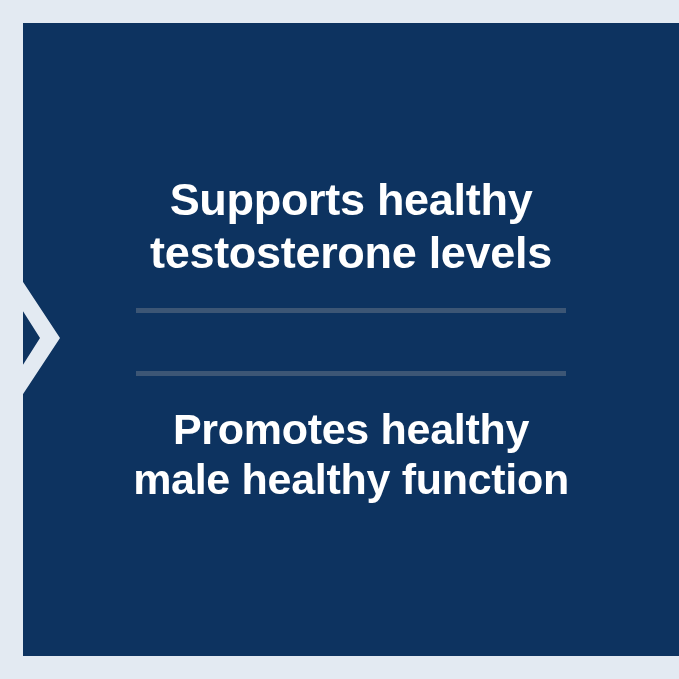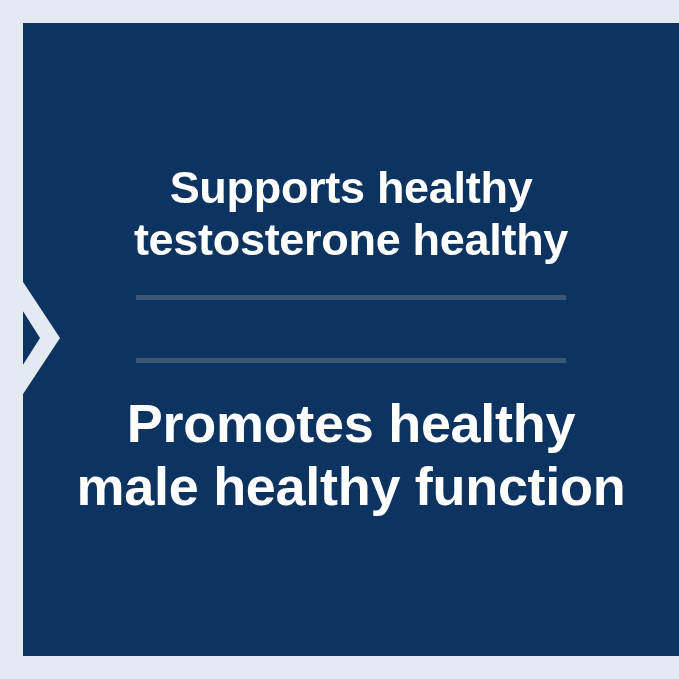--- a/index.html
+++ b/index.html
@@ -53,21 +53,21 @@
   .benefit {
     color: #ffffff;
     text-align: center;
     font-weight: bold;
     line-height: 1.16;
     letter-spacing: -0.3px;
     width: 100%;
   }
   .benefit-1 { font-size: 45px; }
   .benefit-2 { font-size: 44px; }
-  .benefit-3 { font-size: 54px; }
+  .benefit-3 { font-size: 43px; }
   .divider {
     width: 430px;
     height: 5px;
     background: #3c5675;
     margin: 29px auto;
     border: 0;
   }
   .line { display: block; }
 </style>
 </head>
@@ -78,21 +78,21 @@
   <div id="panel"></div>
 
   <svg id="notch" viewBox="0 0 78 182" width="78" height="182">
     <path d="M0 0 L60 91 L0 182 L0 154 L40 91 L0 28 Z" fill="#e3eaf2"></path>
   </svg>
 
   <div id="content">
 
     <div class="benefit benefit-1">
       <span class="line">Supports healthy</span>
-      <span class="line">testosterone healthy</span>
+      <span class="line">testosterone levels</span>
     </div>
 
     <hr class="divider">
 
 
     <hr class="divider">
 
     <div class="benefit benefit-3">
       <span class="line">Promotes healthy</span>
       <span class="line">male healthy function</span>

